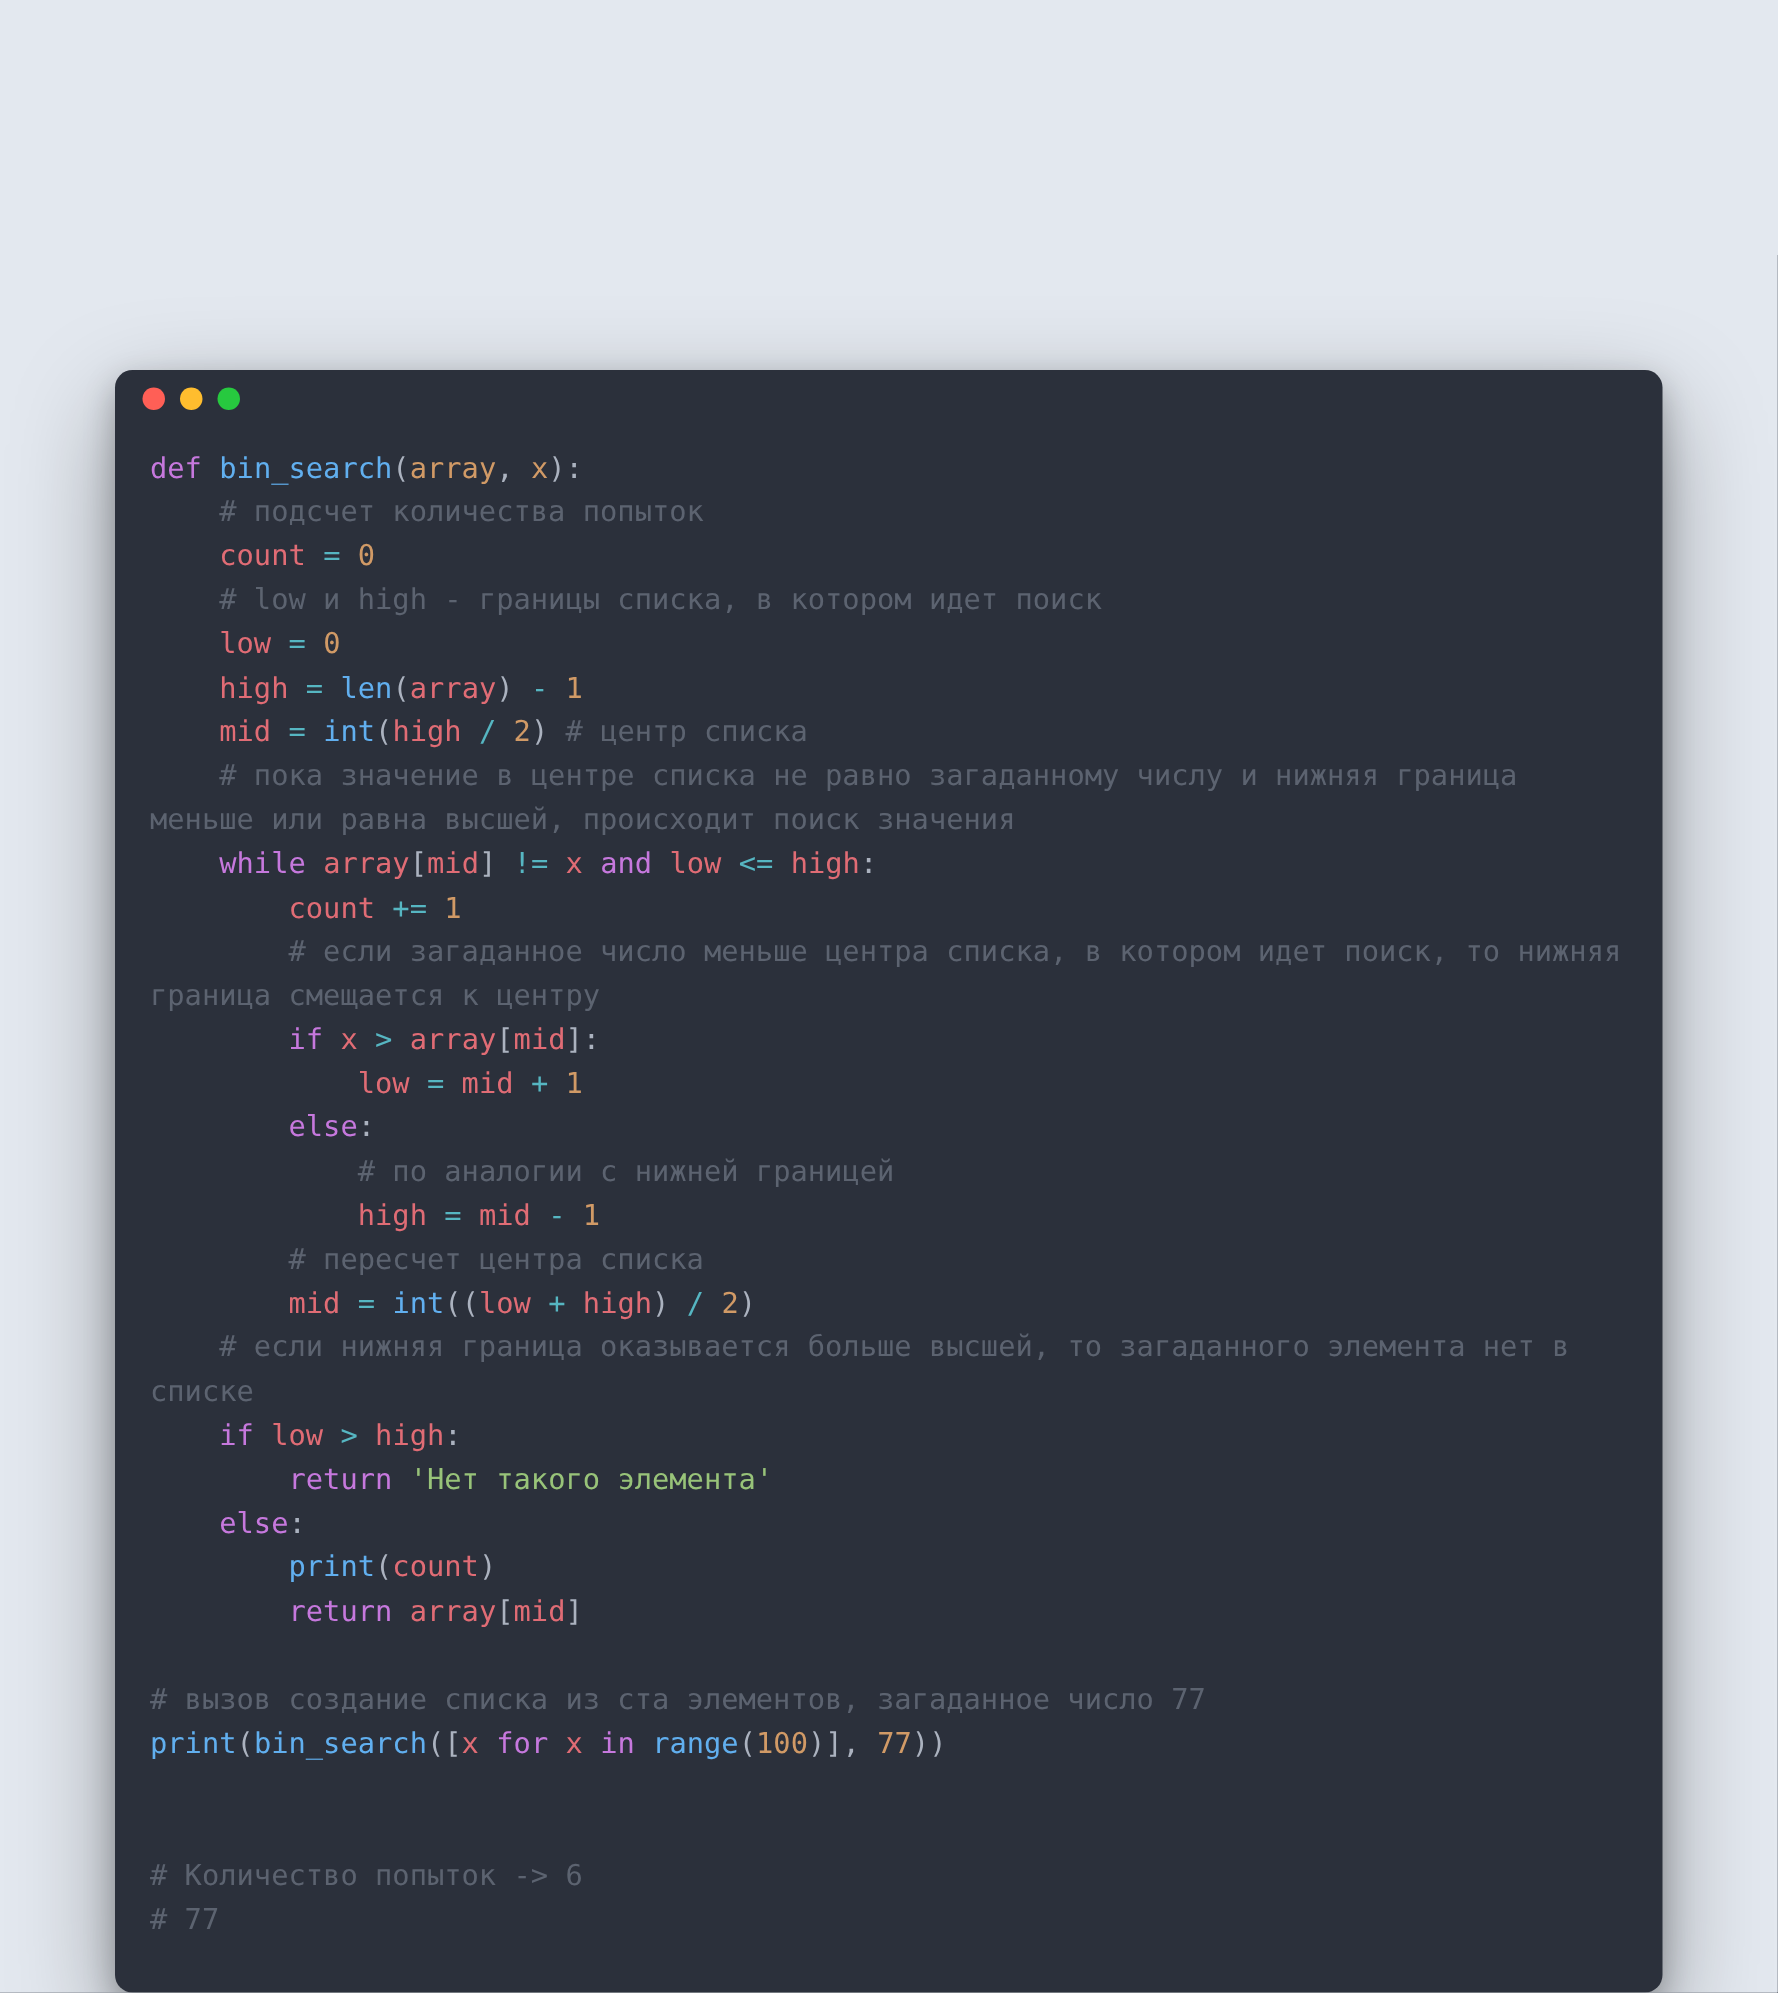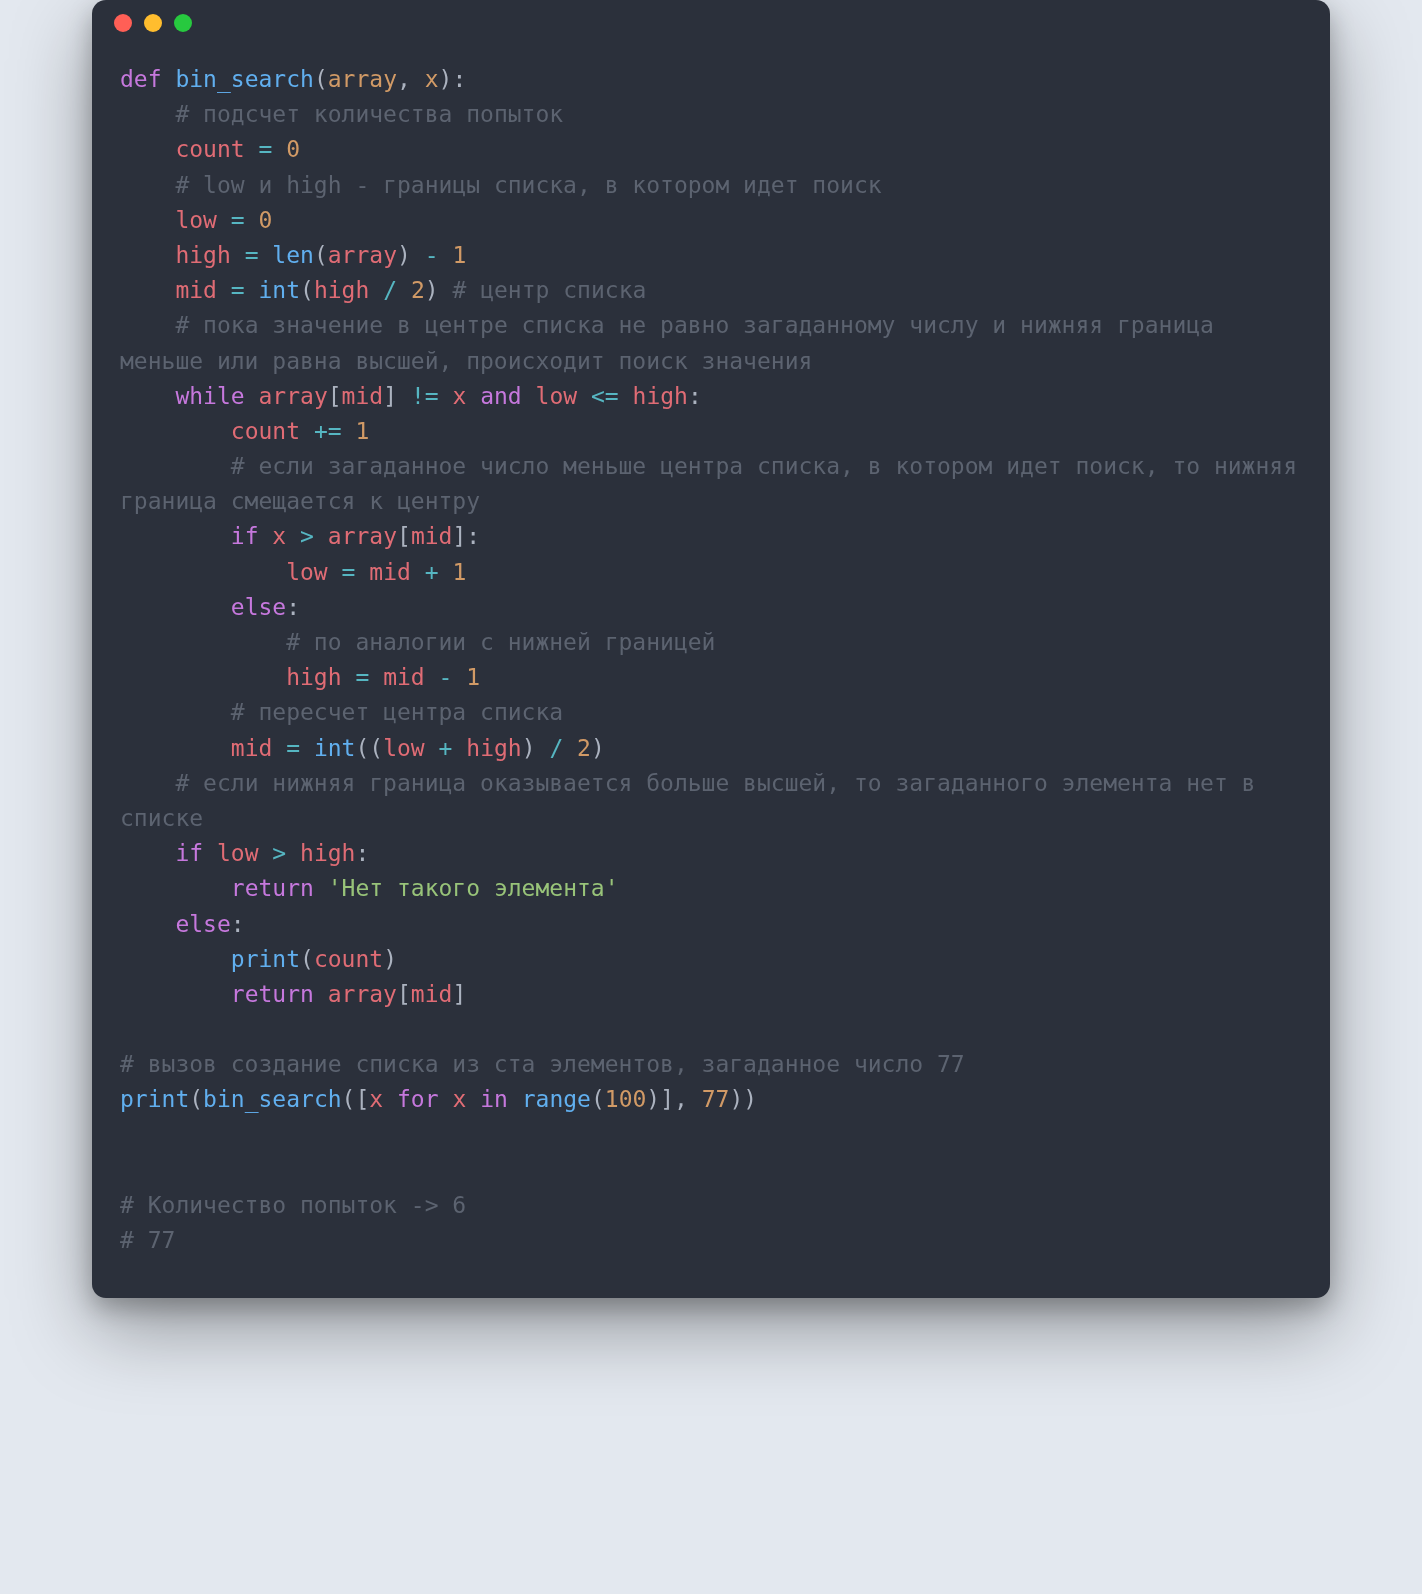--- a/index.html
+++ b/index.html
@@ -7,21 +7,21 @@
     padding: 0;
     width: 1422px;
     height: 1594px;
     background: #E3E8EF;
     font-family: ui-monospace, "SF Mono", "Menlo", "Consolas", "Liberation Mono", monospace;
   }
   .stage {
     width: 1422px;
     height: 1594px;
     display: flex;
-    align-items: flex-start;
+    align-items: flex-end;
     justify-content: center;
   }
   .window {
     width: 1238px;
     background: #2B303B;
     border-radius: 14px;
     box-shadow: 0 30px 80px rgba(0,0,0,0.35), 0 10px 25px rgba(0,0,0,0.25);
     overflow: hidden;
   }
   .titlebar {

